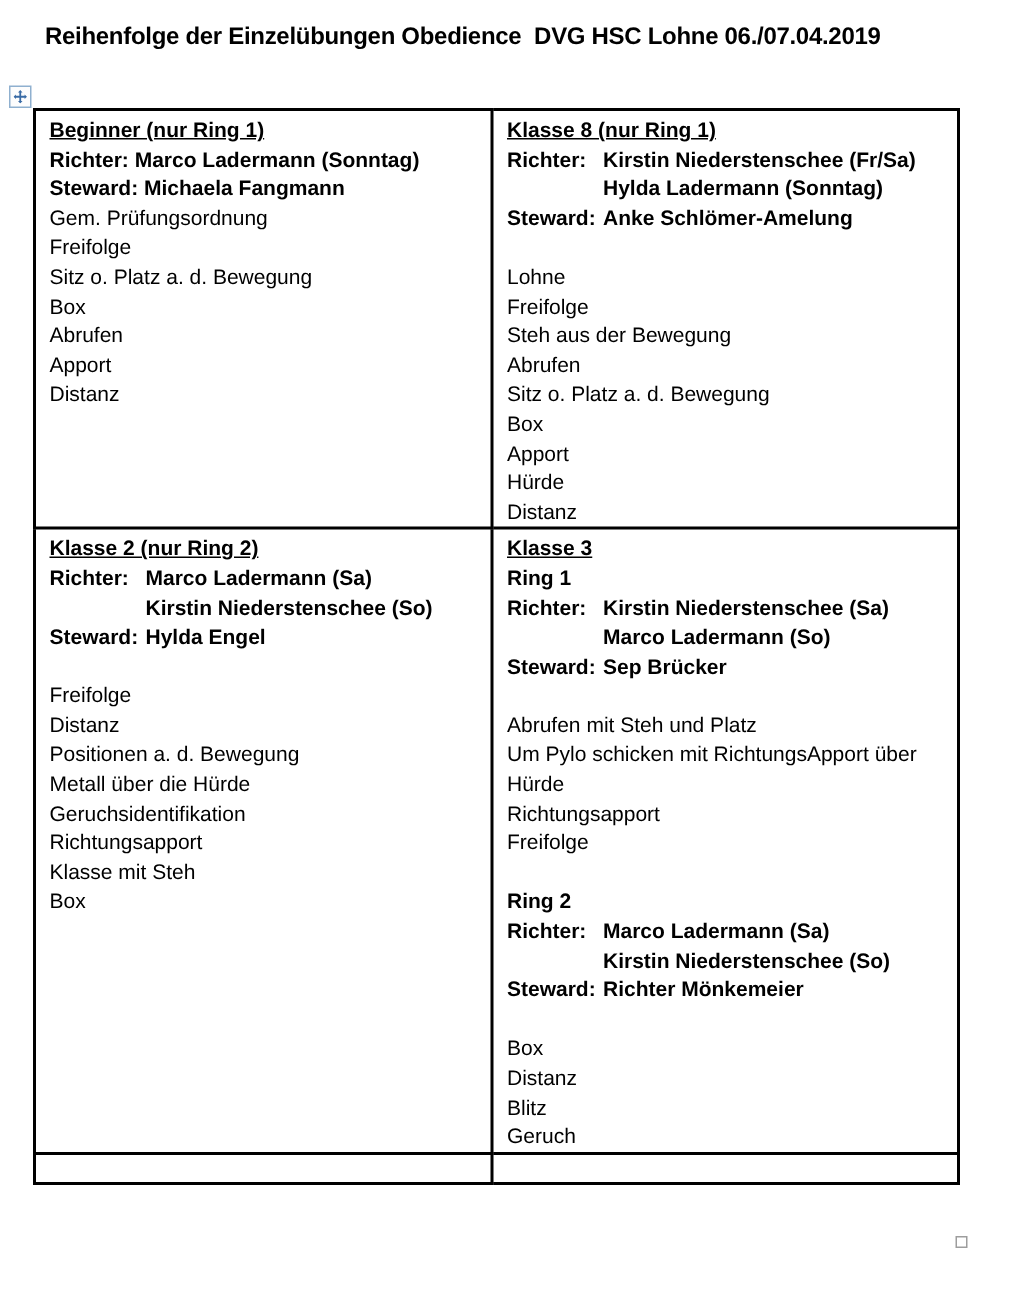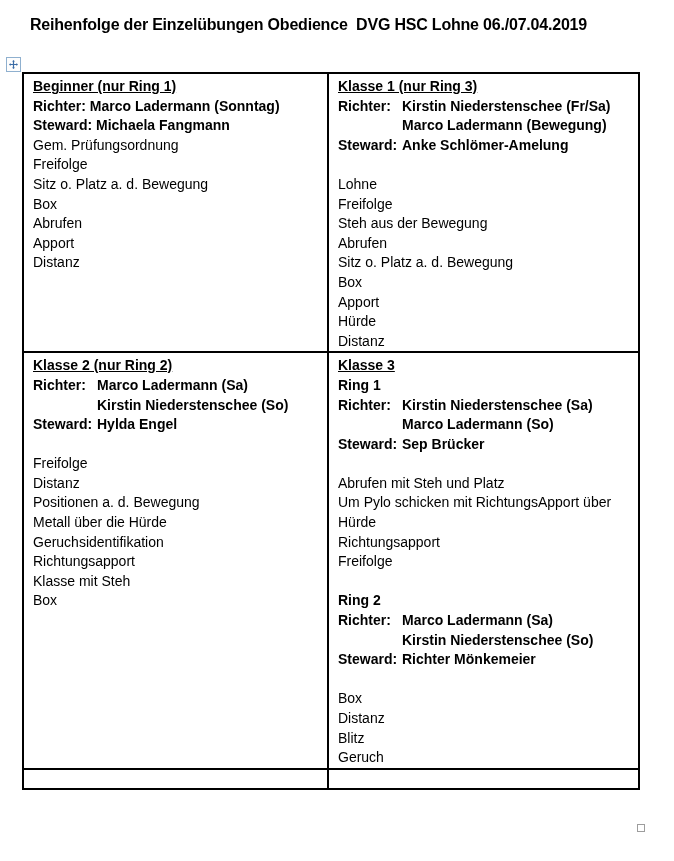--- a/index.html
+++ b/index.html
@@ -71,23 +71,23 @@
           <div class="line b">Steward: Michaela Fangmann</div>
           <div class="line">Gem. Prüfungsordnung</div>
           <div class="line">Freifolge</div>
           <div class="line">Sitz o. Platz a. d. Bewegung</div>
           <div class="line">Box</div>
           <div class="line">Abrufen</div>
           <div class="line">Apport</div>
           <div class="line">Distanz</div>
         </td>
       <td>
-          <div class="line b"><span class="u-inner">Klasse 1 (nur Ring 3)</span></div>
+          <div class="line b"><span class="u-inner">Klasse 8 (nur Ring 1)</span></div>
           <div class="line b"><span class="lbl">Richter:</span><span>Kirstin Niederstenschee (Fr/Sa)</span></div>
-          <div class="line b ind">Marco Ladermann (Bewegung)</div>
+          <div class="line b ind">Hylda Ladermann (Sonntag)</div>
           <div class="line b"><span class="lbl">Steward:</span><span>Anke Schlömer-Amelung</span></div>
           <div class="line">&nbsp;</div>
           <div class="line">Lohne</div>
           <div class="line">Freifolge</div>
           <div class="line">Steh aus der Bewegung</div>
           <div class="line">Abrufen</div>
           <div class="line">Sitz o. Platz a. d. Bewegung</div>
           <div class="line">Box</div>
           <div class="line">Apport</div>
           <div class="line">Hürde</div>

